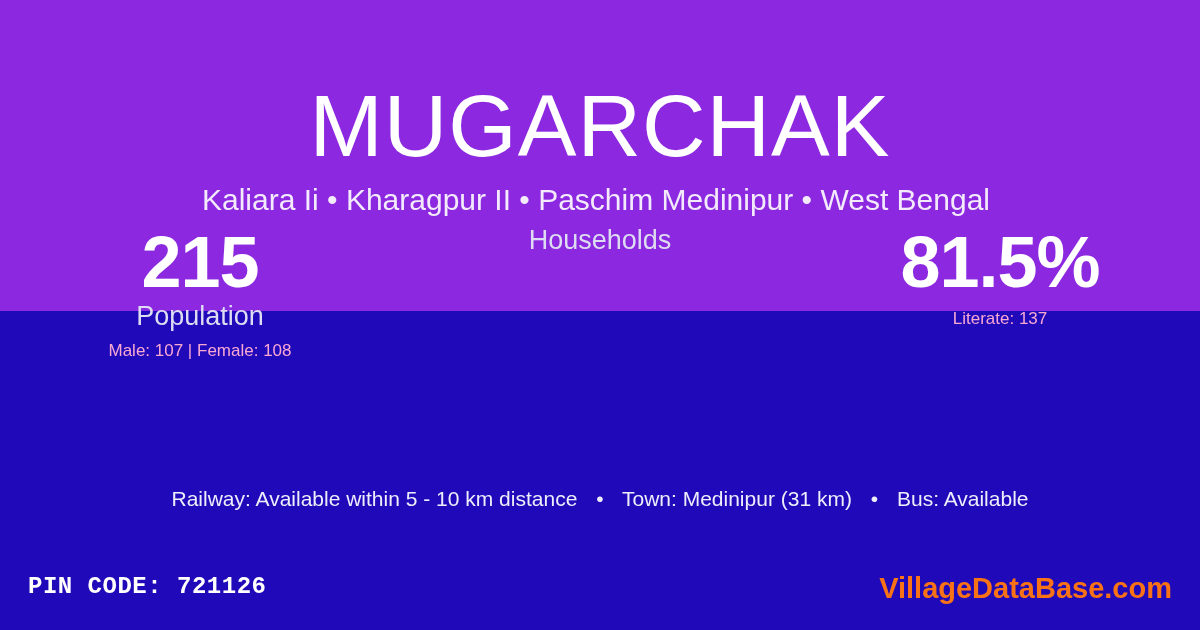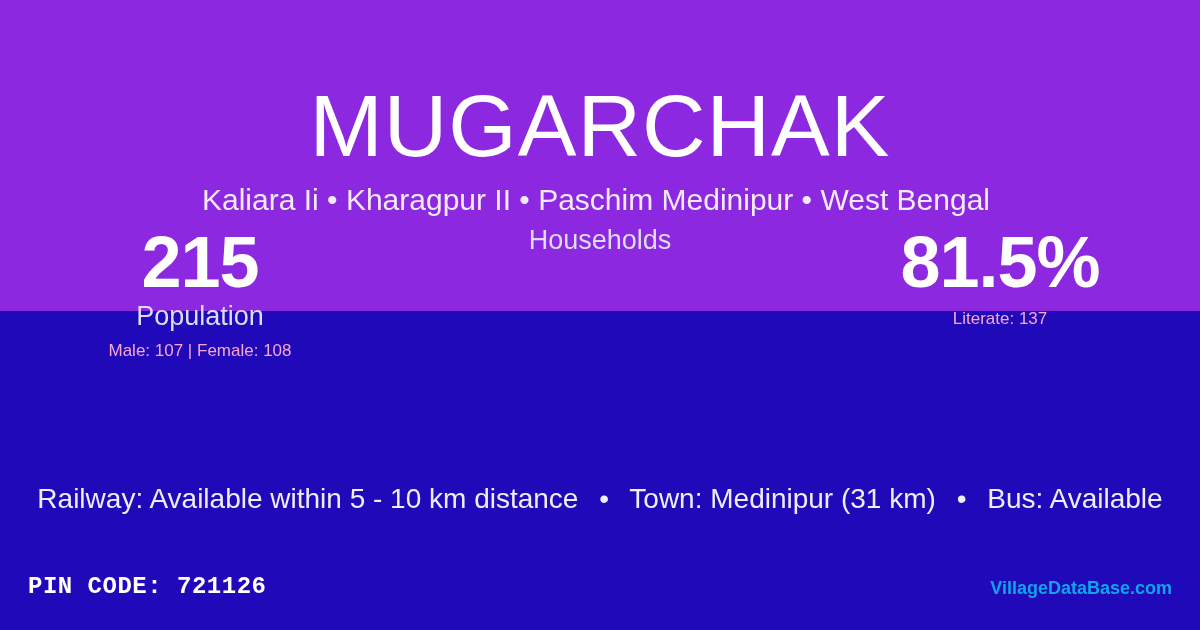--- a/index.html
+++ b/index.html
@@ -112,21 +112,21 @@
     white-space: nowrap;
   }
 
   
   .info-row {
     position: absolute;
     left: 0;
     top: 483px;
     width: 1200px;
     text-align: center;
-    font-size: 28px;
+    font-size: 21px;
     line-height: 32px;
     color: #eeedfb;
     white-space: nowrap;
   }
   .info-item {
     display: inline;
   }
   .info-sep {
     display: inline;
     padding: 0 13px;
@@ -150,24 +150,24 @@
     font-weight: 700;
     letter-spacing: 0.5px;
     color: #ffffff;
     white-space: nowrap;
     font-family: Liberation Mono, monospace;
   }
   .brand {
     position: absolute;
     right: 28px;
     top: 2px;
-    font-size: 18px;
+    font-size: 29px;
     line-height: 28px;
     font-weight: 700;
-    color: #0ea5e9;
+    color: #f97316;
     white-space: nowrap;
   }
 </style>
 </head>
 <body>
 
 <div class="card">
 
   <div class="band-purple"></div>
   <div class="band-blue"></div>

